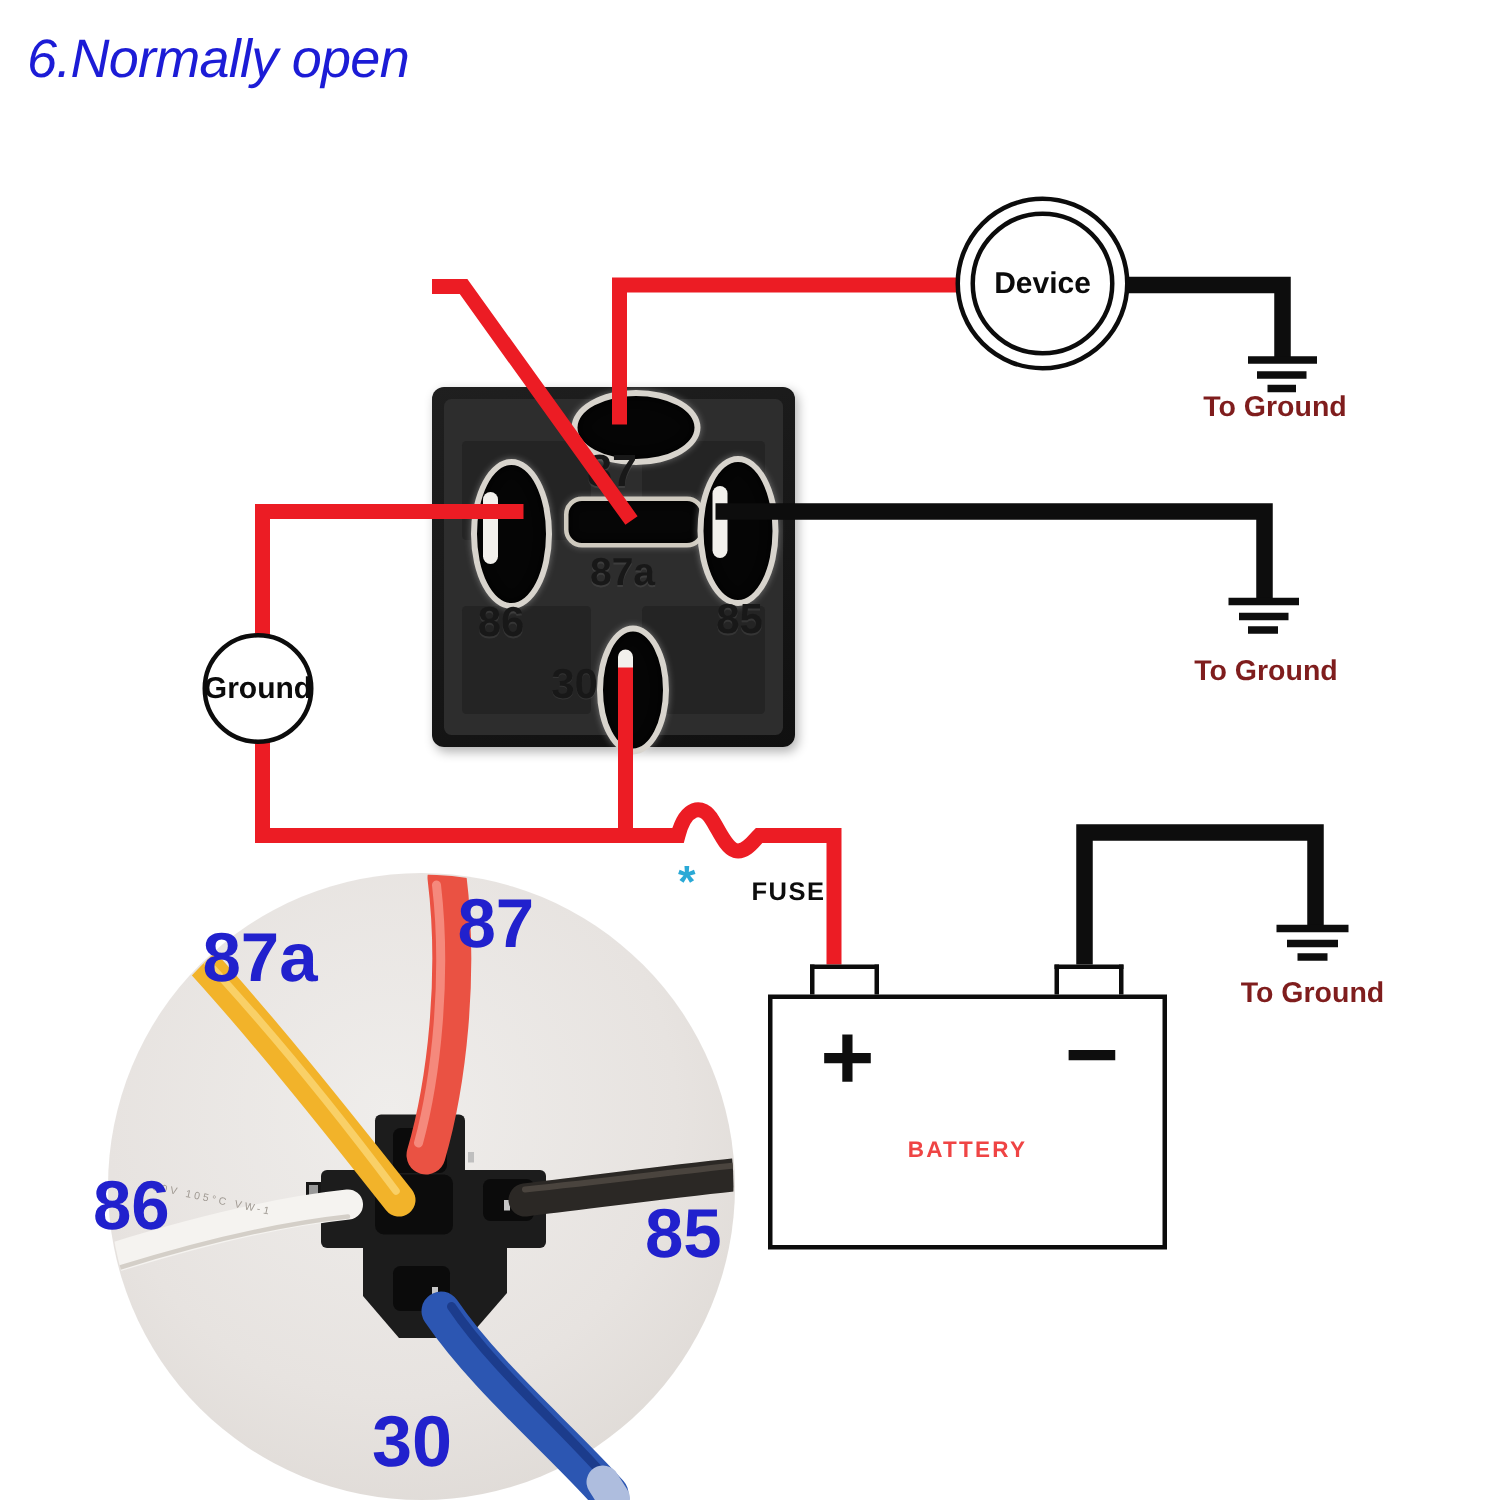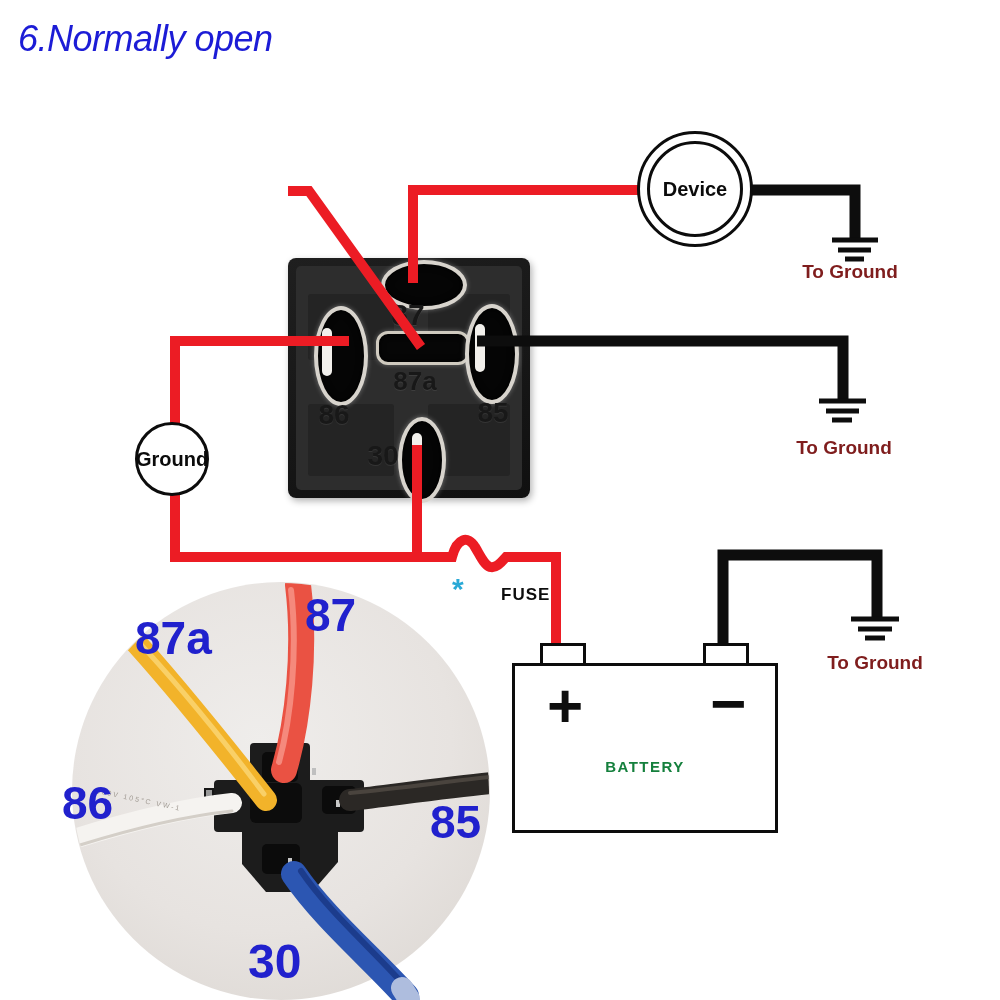--- a/index.html
+++ b/index.html
@@ -17,21 +17,21 @@
 
   
   .ground-label{font-weight:bold;color:#7f1d1d;font-size:19px;white-space:nowrap;}
   .fuse-star{color:#2aa9d6;font-weight:bold;font-size:30px;line-height:1;}
   .fuse-label{color:#0d0d0d;font-weight:bold;font-size:17px;letter-spacing:1px;}
 
   
   .battery-body{background:#ffffff;border:3px solid #0c0c0c;}
   .battery-terminal{background:#ffffff;border:3px solid #0c0c0c;border-bottom:none;}
   .battery-sign{font-size:62px;font-weight:bold;color:#0e0e0e;line-height:1;}
-  .battery-label{font-size:15px;font-weight:bold;color:#15803d;letter-spacing:1.5px;}
+  .battery-label{font-size:15px;font-weight:bold;color:#ef4444;letter-spacing:1.5px;}
 
   
   .relay-body{background:linear-gradient(160deg,#1f1f1f,#101010);border-radius:8px;
               box-shadow:2px 3px 7px rgba(0,0,0,.3);}
   .relay-inner{background:#2d2d2d;border-radius:5px;}
   .relay-corner{background:#242424;border-radius:3px;}
   .relay-pin{background:#050505;border:4px solid #d8d4cd;border-radius:50%;
              box-shadow:0 0 5px rgba(255,255,255,.35), inset 0 0 7px #000;}
   .relay-pin-bar{background:#060606;border:3px solid #cfcabf;border-radius:12px;
              box-shadow:0 0 5px rgba(255,255,255,.3), inset 0 0 6px #000;}

